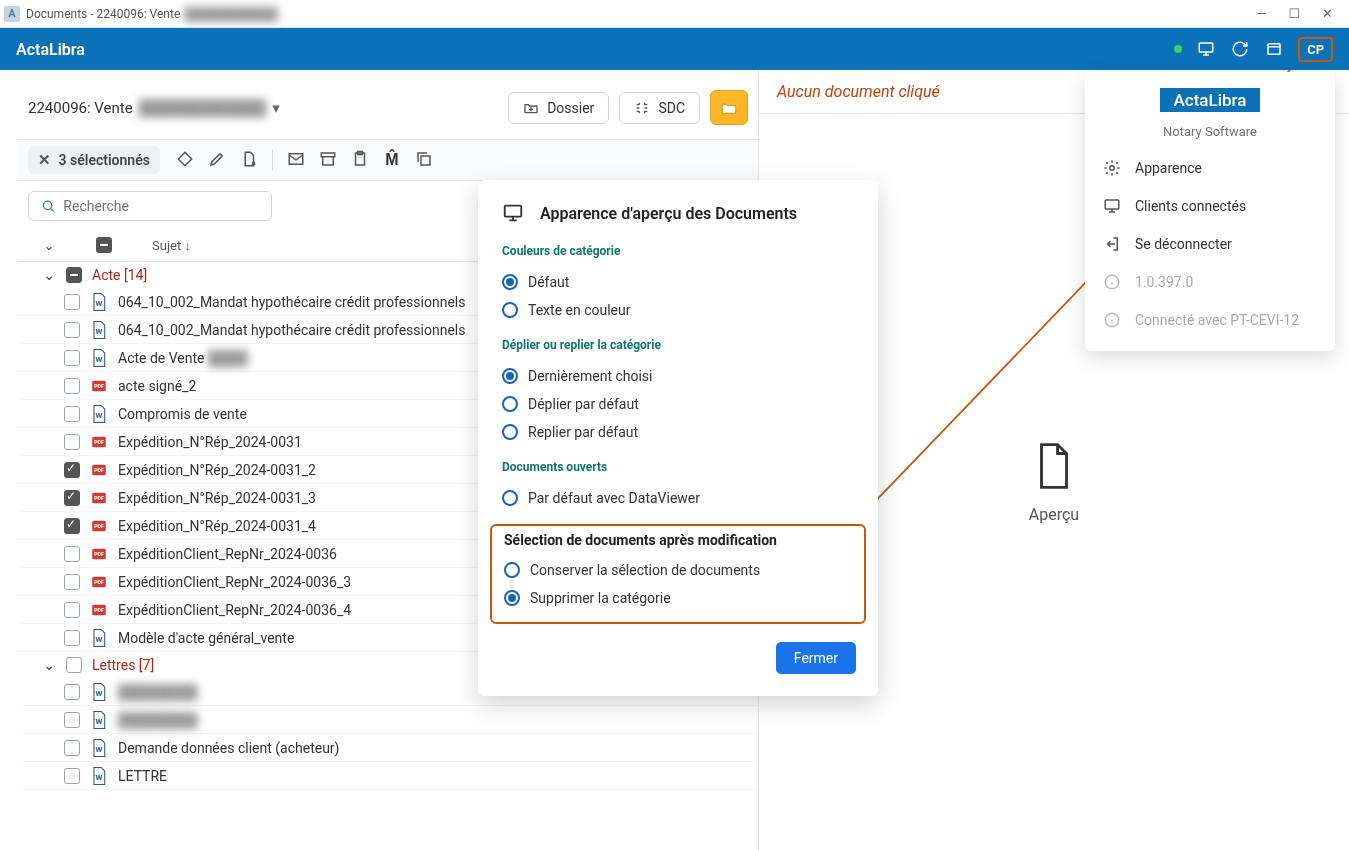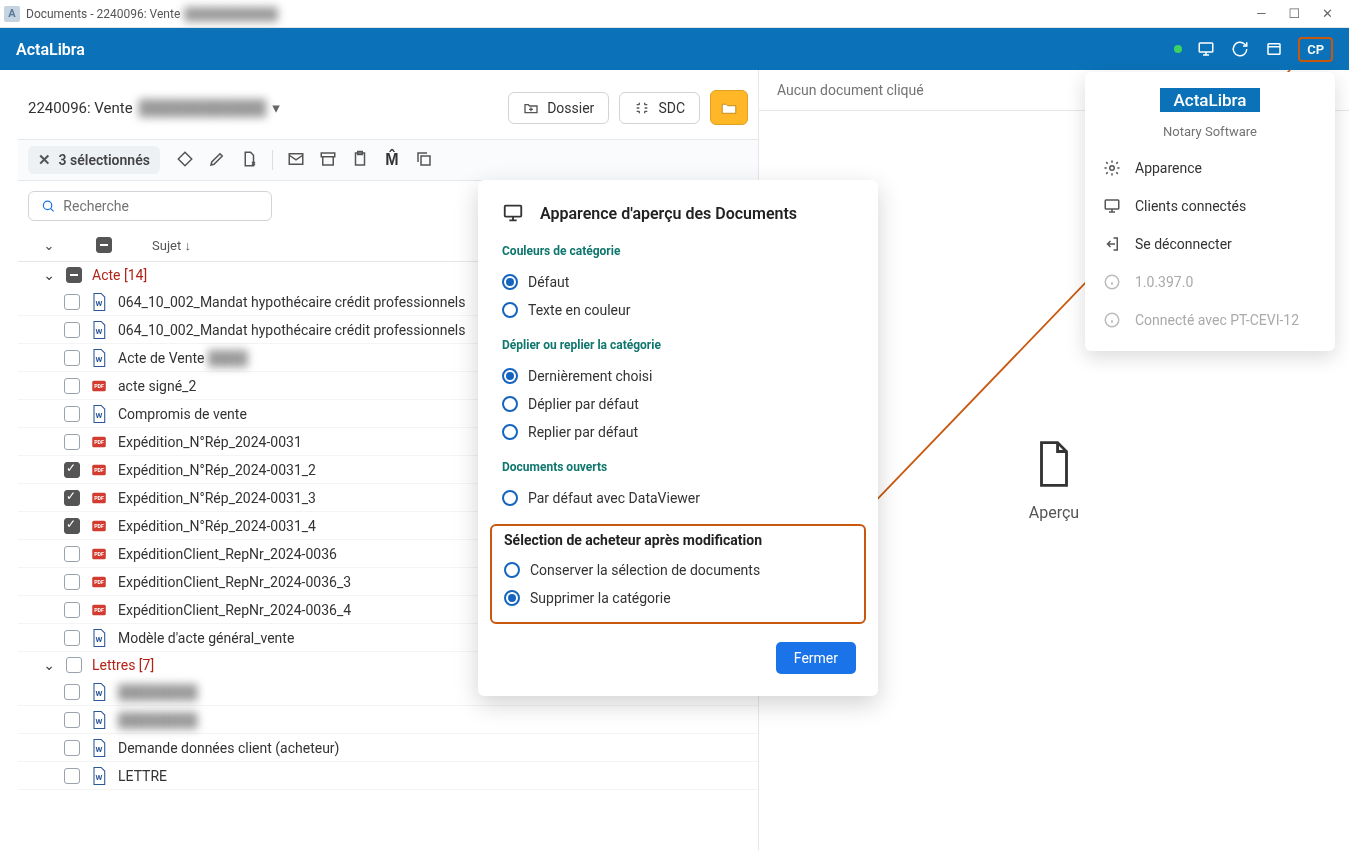--- a/index.html
+++ b/index.html
@@ -34,21 +34,21 @@
 .chevron { width: 14px; display: inline-block; text-align: center; cursor:pointer; color:#444; }
 .checkbox-sq { width: 16px; height: 16px; border: 1.5px solid #9aa2ab; border-radius: 3px; display: inline-block; cursor: pointer; background:#fff; flex-shrink:0; }
 .checkbox-sq.indeterminate { background: #555; border-color: #555; position: relative; }
 .checkbox-sq.indeterminate::after { content: ""; position: absolute; left: 3px; right: 3px; top: 6px; height: 2px; background: #fff; }
 .checkbox-sq.checked { background: #555; border-color: #555; position: relative; }
 .checkbox-sq.checked::after { content: "✓"; color: #fff; font-size: 12px; position: absolute; left: 1px; top: -2px; }
 .group-row { display: flex; align-items: center; gap: 10px; padding: 5px 10px 5px 24px; font-size: 14px; color: #b42318; }
 .doc-row { display: flex; align-items: center; gap: 10px; padding: 4px 10px 4px 46px; font-size: 14px; color: #333; border-bottom: 1px solid #f2f4f6; height:28px; }
 .doc-row .file-icon { width: 18px; height: 20px; display:flex; align-items:center; justify-content:center; flex-shrink:0; }
 .right-panel { flex: 1; border-left: 1px solid #e5e7ea; display:flex; flex-direction:column; position:relative; }
-.right-panel-header { padding: 12px 18px; font-size: 14px; color: #737373; border-bottom: 1px solid #e5e7ea; }
+.right-panel-header { padding: 12px 18px; font-size: 16px; color: #c2410c; border-bottom: 1px solid #e5e7ea; font-style: italic; }
 .preview-placeholder { flex:1; display:flex; flex-direction:column; align-items:center; justify-content:center; color:#555; gap:14px; }
 .dialog { position: absolute; left: 478px; top: 180px; width: 400px; background: #fff; border-radius: 6px; box-shadow: 0 8px 24px rgba(0,0,0,0.18); padding: 22px 0 16px 0; z-index: 10; }
 .dialog-header { display: flex; align-items: center; gap: 16px; padding: 0 24px 10px 24px; font-size: 16px; font-weight: 600; color: #222; }
 .dialog-section { padding: 10px 24px 4px 24px; }
 .dialog-section .sec-title { font-size: 12px; font-weight: 700; color: #0f766e; margin-bottom: 10px; }
 .radio-row { display: flex; align-items: center; gap: 10px; padding: 6px 0; font-size: 14px; color: #333; cursor: pointer; }
 .radio { width: 16px; height: 16px; border: 2px solid #1565c0; border-radius: 50%; display: inline-block; position: relative; flex-shrink:0; }
 .radio.selected::after { content:""; position:absolute; left:2px; top:2px; width:8px; height:8px; background:#1565c0; border-radius:50%; }
 .highlight-box { border: 2px solid #c9580f; border-radius: 6px; padding: 6px 12px 10px 12px; margin: 8px 12px 0 12px; }
 .highlight-box .sec-title { font-size: 14px; font-weight: 700; color: #222; margin-bottom: 8px; }
@@ -458,21 +458,21 @@
 
   <div class="dialog-section">
     <div class="sec-title">Documents ouverts</div>
     <div class="radio-row">
         <span class="radio"></span>
         <span>Par défaut avec DataViewer</span>
       </div>
   </div>
 
   <div class="highlight-box">
-    <div class="sec-title">Sélection de acheteur après modification</div>
+    <div class="sec-title">Sélection de documents après modification</div>
     <div class="radio-row">
         <span class="radio"></span>
         <span>Conserver la sélection de documents</span>
       </div>
     <div class="radio-row">
         <span class="radio selected"></span>
         <span>Supprimer la catégorie</span>
       </div>
   </div>
 

